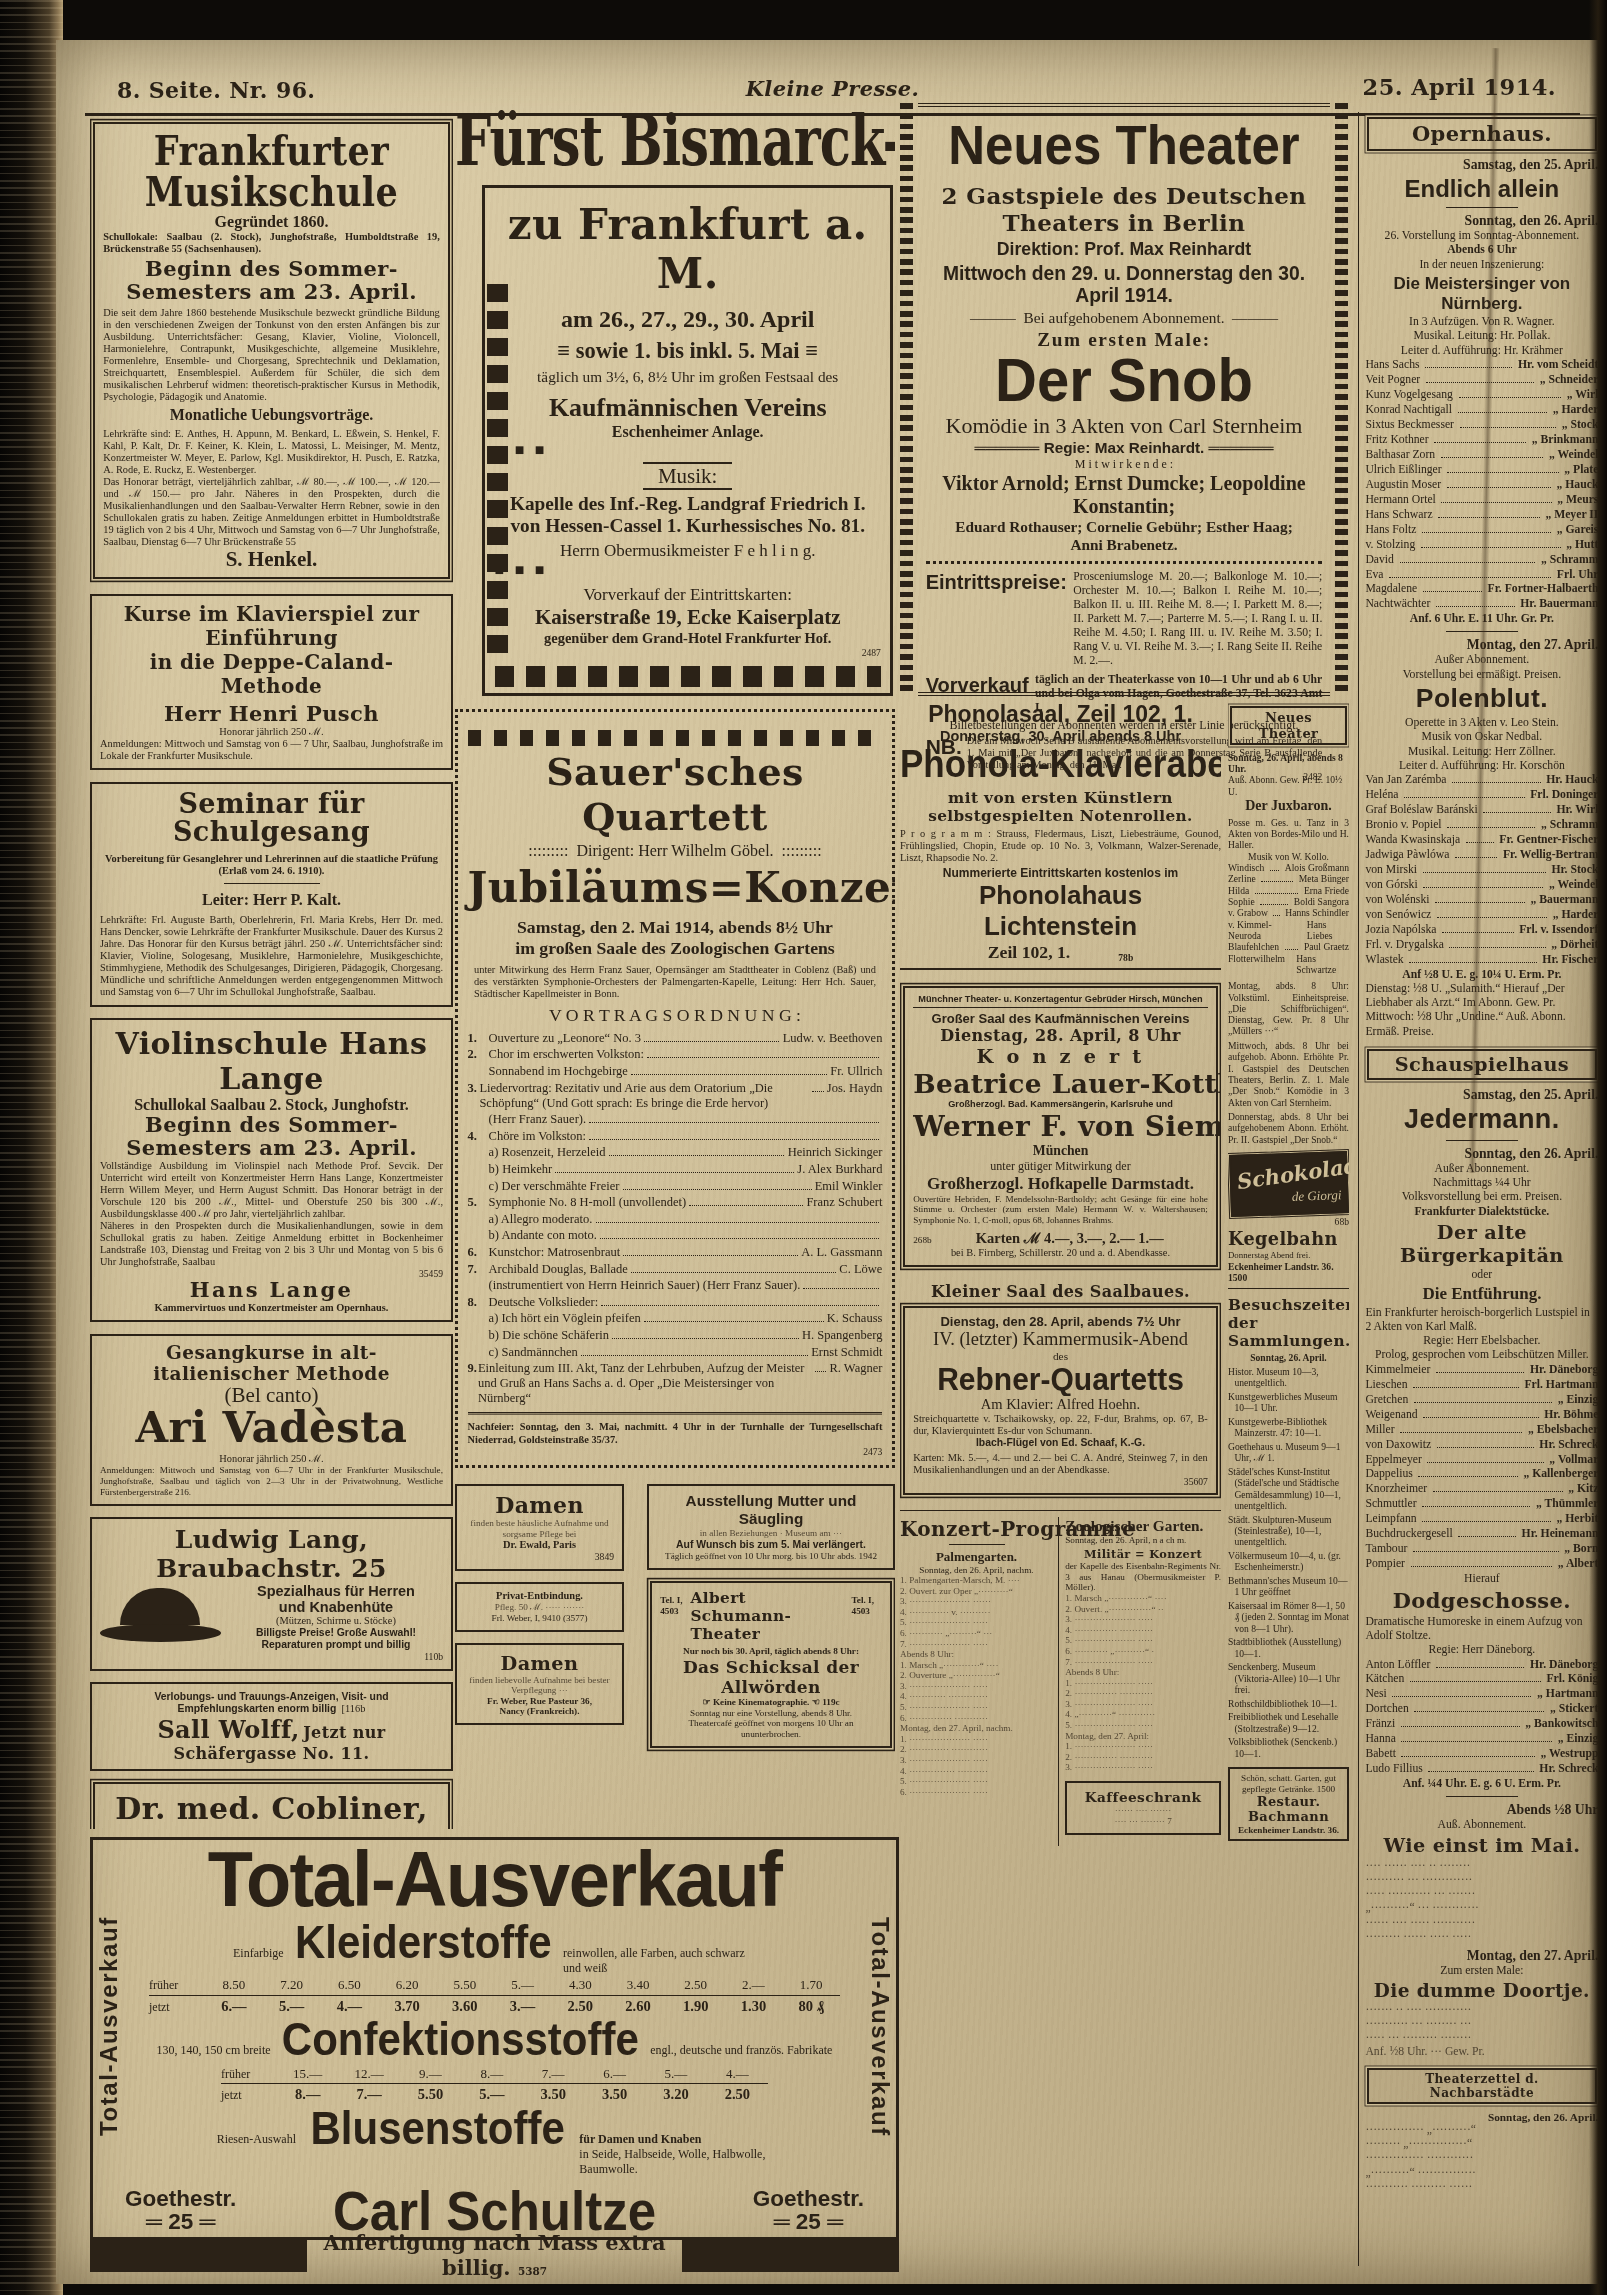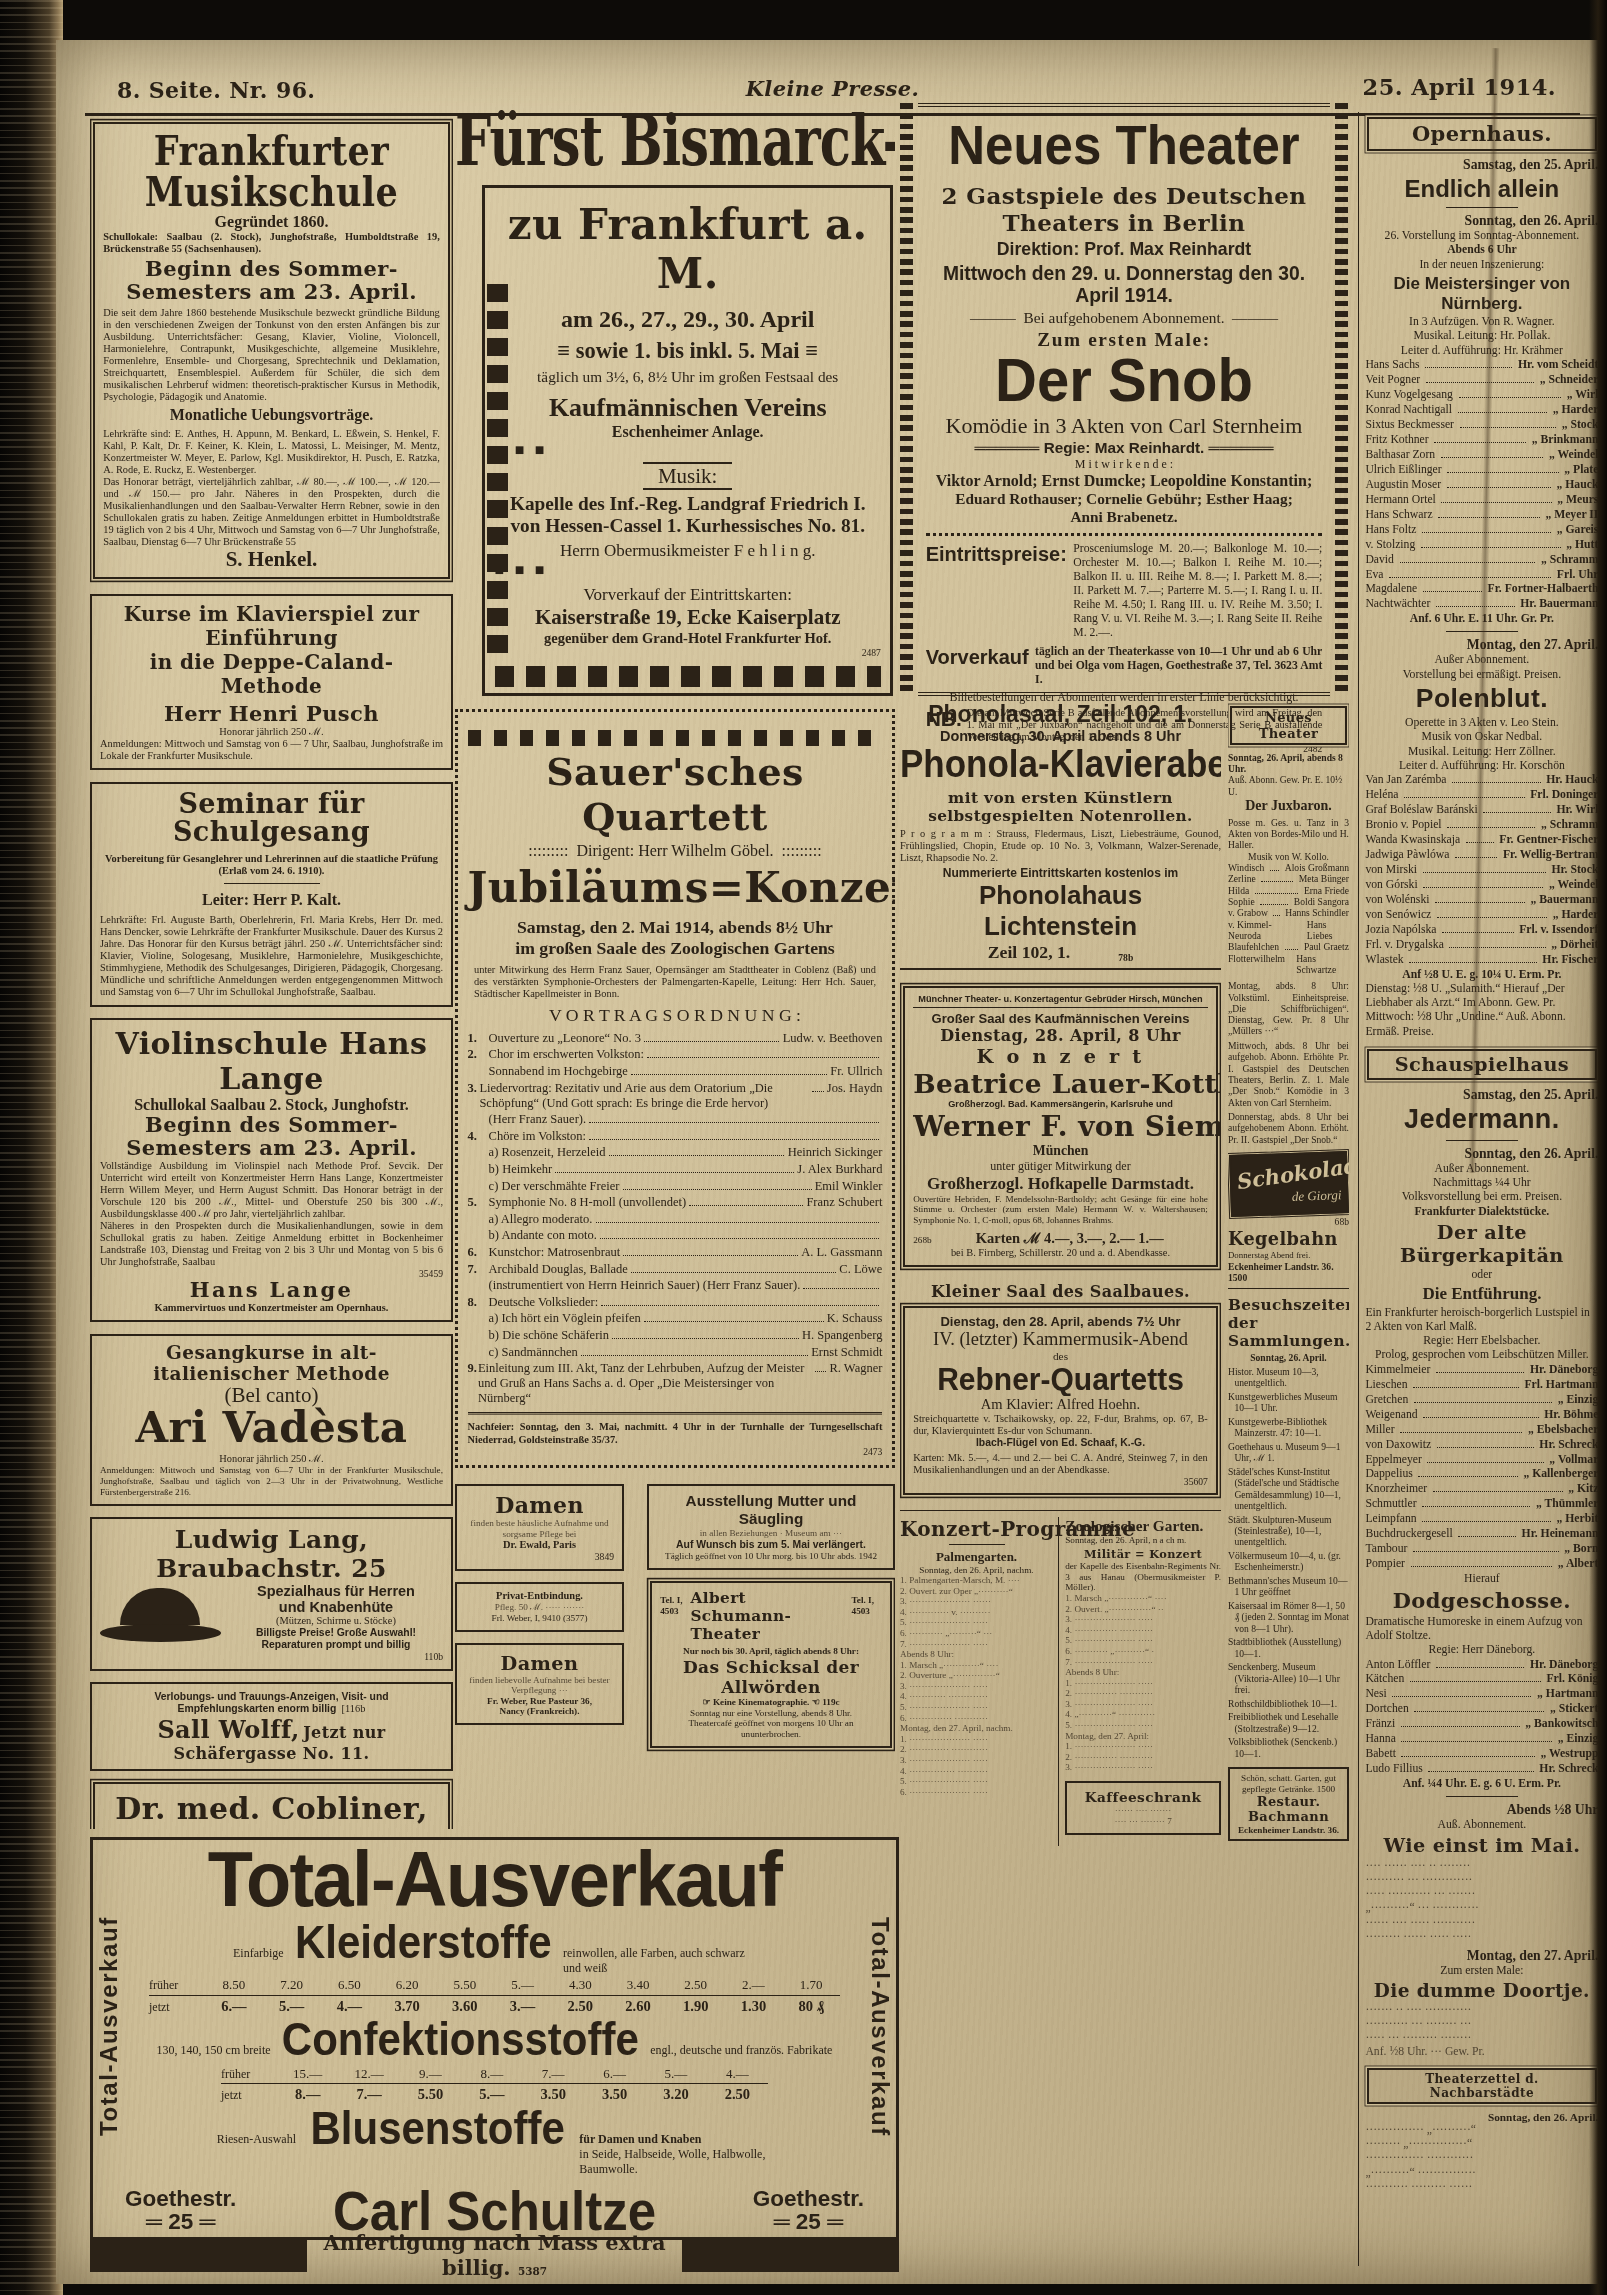--- a/index.html
+++ b/index.html
@@ -456,21 +456,21 @@
         <div class="ctr sansbold" style="font-size:51px;transform:scaleY(1.1)">Neues Theater</div>
         <div class="ctr frak" style="font-size:23px;margin-top:8px">2 Gastspiele des Deutschen Theaters in Berlin</div>
         <div class="ctr sansbold" style="font-size:17.7px;margin-top:3.2px">Direktion:  Prof. Max Reinhardt</div>
         <div class="ctr sansbold" style="font-size:19.3px;margin-top:3.2px">Mittwoch den 29. u. Donnerstag den 30. April 1914.</div>
         <div class="ctr" style="font-size:15.3px;margin:1.6px 0">―――&nbsp; <span>Bei aufgehobenem Abonnement.</span> &nbsp;―――</div>
         <div class="ctr b" style="font-size:19.3px;letter-spacing:1.6px">Zum ersten Male:</div>
         <div class="ctr sansbold" style="font-size:58px;line-height:1;transform:scaleY(1.05)">Der Snob</div>
         <div class="ctr" style="font-size:22px;margin-top:4.8px">Komödie in 3 Akten von Carl Sternheim</div>
         <div class="ctr sansbold" style="font-size:15.3px">══════ <span>Regie:  Max Reinhardt.</span> ══════</div>
         <div class="ctr" style="font-size:12px">M i t w i r k e n d e :</div>
-        <div class="ctr b" style="font-size:16px">Viktor Arnold;  Ernst Dumcke;  Leopoldine Konstantin;</div>
+        <div class="ctr b" style="font-size:20px">Viktor Arnold;  Ernst Dumcke;  Leopoldine Konstantin;</div>
         <div class="ctr b" style="font-size:15.3px">Eduard Rothauser;  Cornelie Gebühr;  Esther Haag;</div>
         <div class="ctr b" style="font-size:15.3px">Anni Brabenetz.</div>
         <div class="dotrule"></div>
         <div class="preis">
             <span class="lab">Eintrittspreise:</span>
             <span class="just">Prosceniumsloge M. 20.—;  Balkonloge M. 10.—; Orchester M. 10.—;  Balkon I. Reihe M. 10.—; Balkon II. u. III. Reihe M. 8.—;  I. Parkett M. 8.—;  II. Parkett M. 7.—; Parterre M. 5.—;  I. Rang I. u. II. Reihe M. 4.50;  I. Rang III. u. IV. Reihe M. 3.50;  I. Rang V. u. VI. Reihe M. 3.—;  I. Rang Seite II. Reihe M. 2.—.</span>
           </div>
         <div class="preis" style="margin-top:4.8px">
             <span class="lab">Vorverkauf</span>
             <span class="just b">täglich an der Theaterkasse von 10—1 Uhr und ab 6 Uhr und bei Olga vom Hagen, Goethestraße 37, Tel. 3623 Amt I.</span>

